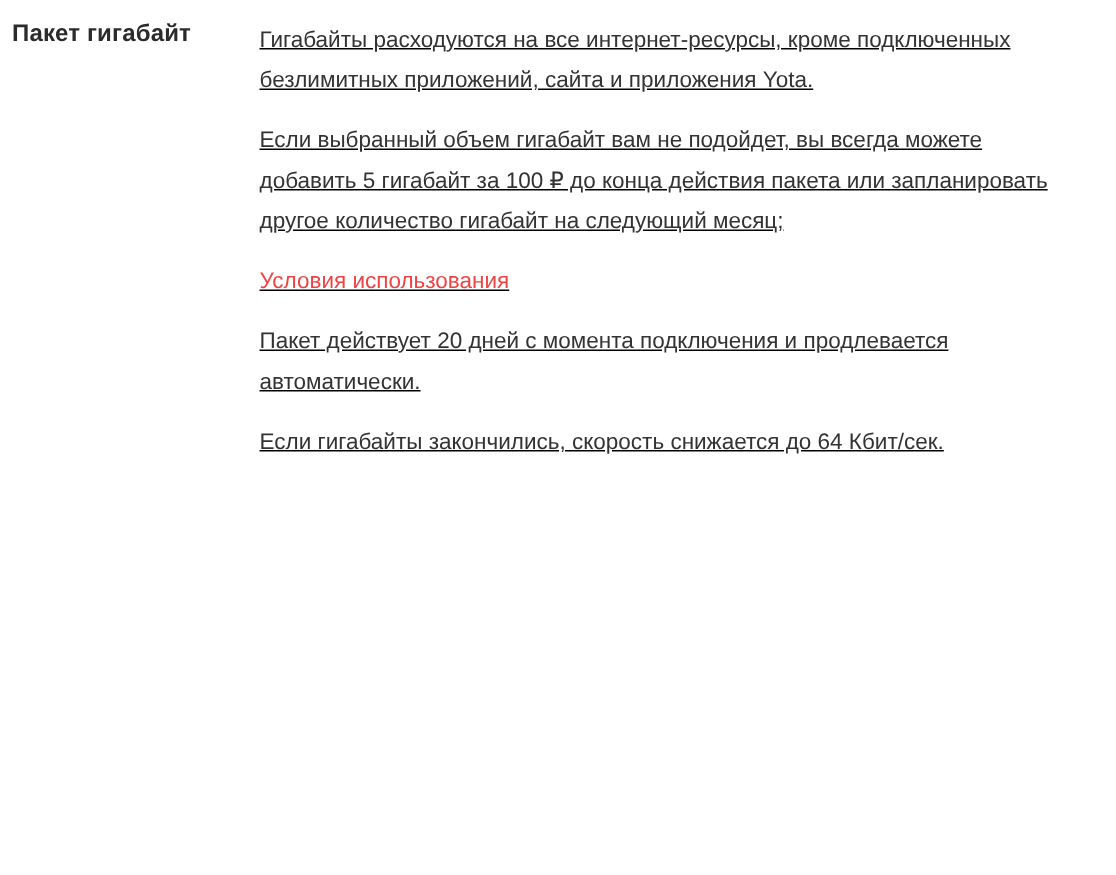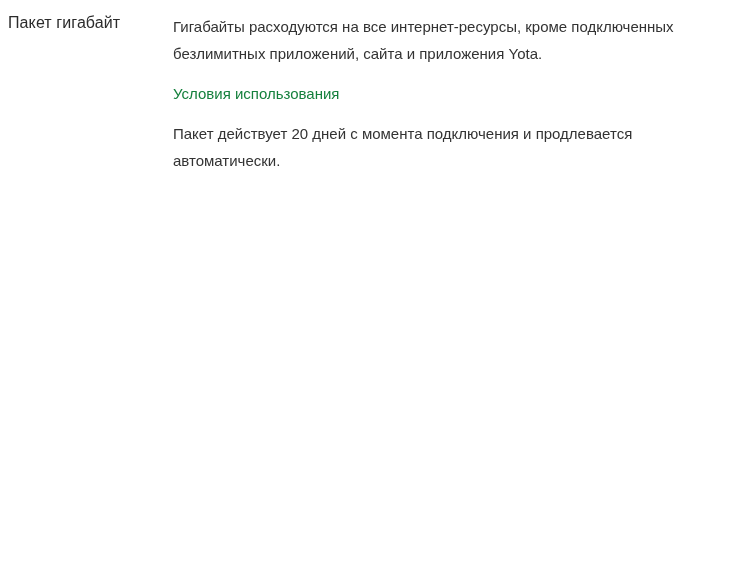--- a/index.html
+++ b/index.html
@@ -22,48 +22,51 @@
     width: 744px;
   }
   .label-col {
     width: 173px;
     flex: 0 0 173px;
     box-sizing: border-box;
     padding-left: 8px;
   }
   .section-label {
     font-size: 16px;
-    font-weight: normal;
+    font-weight: bold;
     color: #2b2b2b;
     line-height: 20px;
     letter-spacing: 0.1px;
   }
   .content-col {
     flex: 1 1 auto;
     max-width: 545px;
     padding-right: 12px;
+    text-decoration: underline;
   }
   .content-col p {
     margin: 0 0 13px 0;
     font-size: 15px;
     line-height: 27px;
     color: #333333;
   }
   .content-col p.subheading {
-    color: #15803d;
+    color: #ef4444;
   }
   .content-col p:last-child {
     margin-bottom: 0;
   }
 </style>
 </head>
 <body>
 
 <div class="section">
   <div class="label-col">
     <div class="section-label">Пакет гигабайт</div>
   </div>
   <div class="content-col">
     <p>Гигабайты расходуются на все интернет-ресурсы, кроме подключенных безлимитных приложений, сайта и приложения Yota.</p>
+    <p>Если выбранный объем гигабайт вам не подойдет, вы всегда можете добавить 5 гигабайт за 100 ₽ до конца действия пакета или запланировать другое количество гигабайт на следующий месяц;</p>
     <p class="subheading">Условия использования</p>
     <p>Пакет действует 20 дней с момента подключения и продлевается автоматически.</p>
+    <p>Если гигабайты закончились, скорость снижается до 64 Кбит/сек.</p>
   </div>
 </div>
 
 </body></html>

